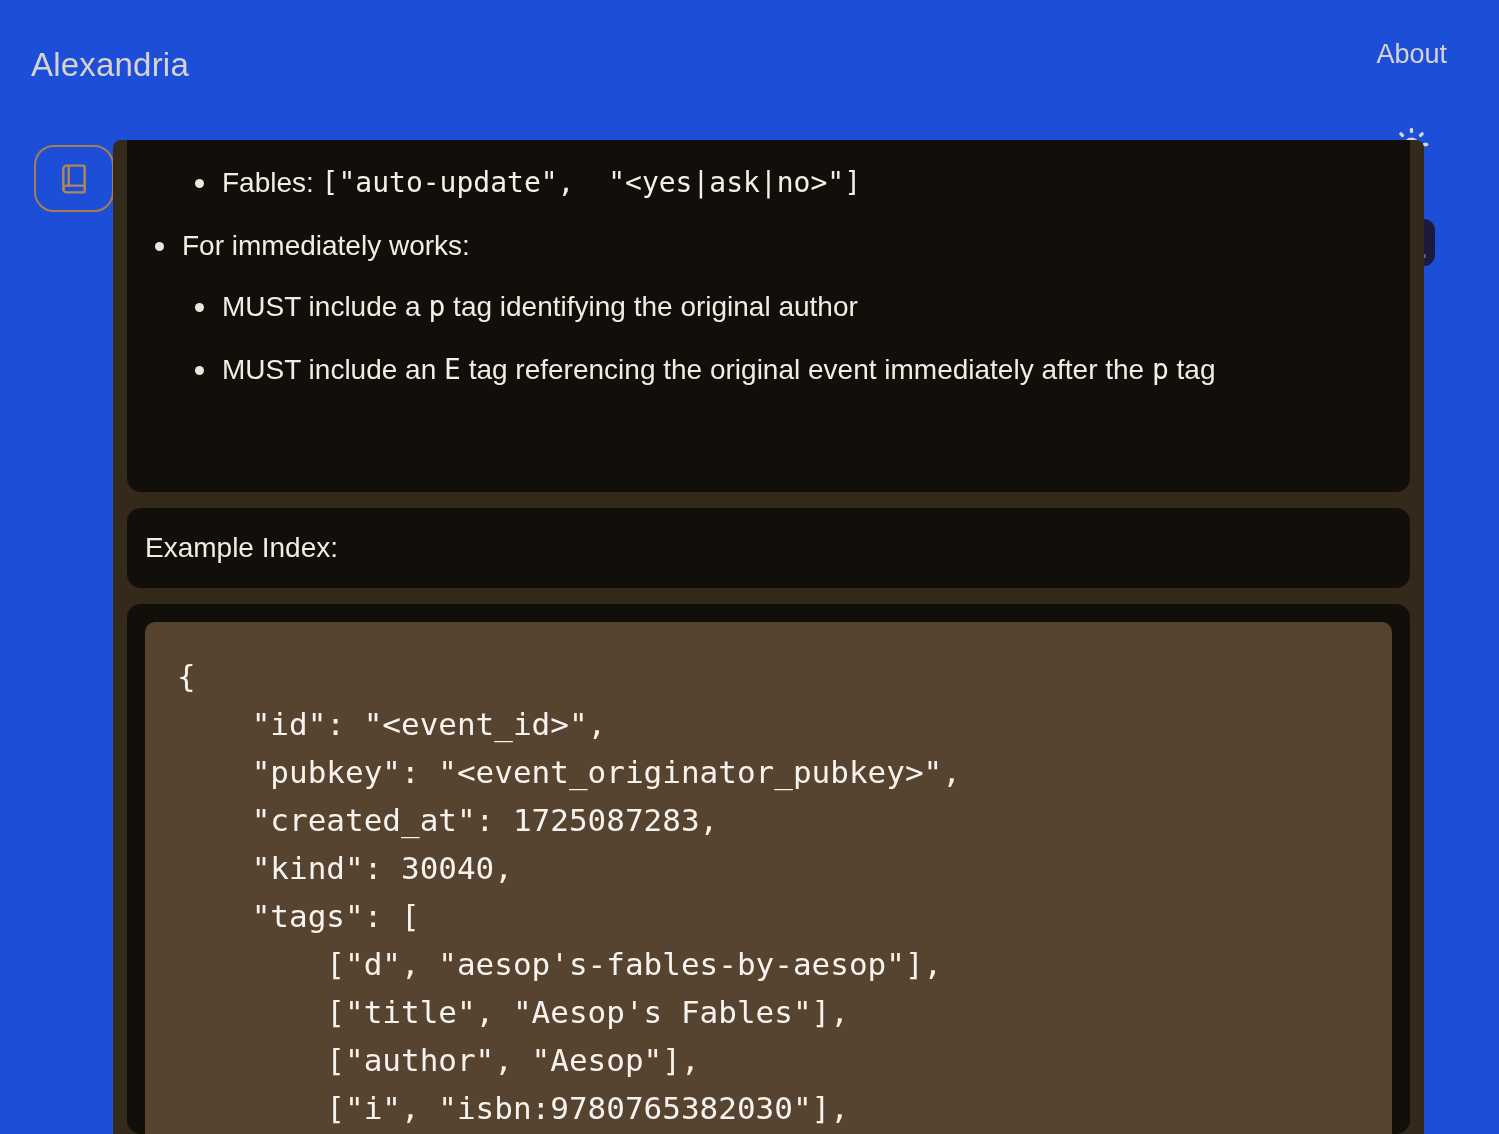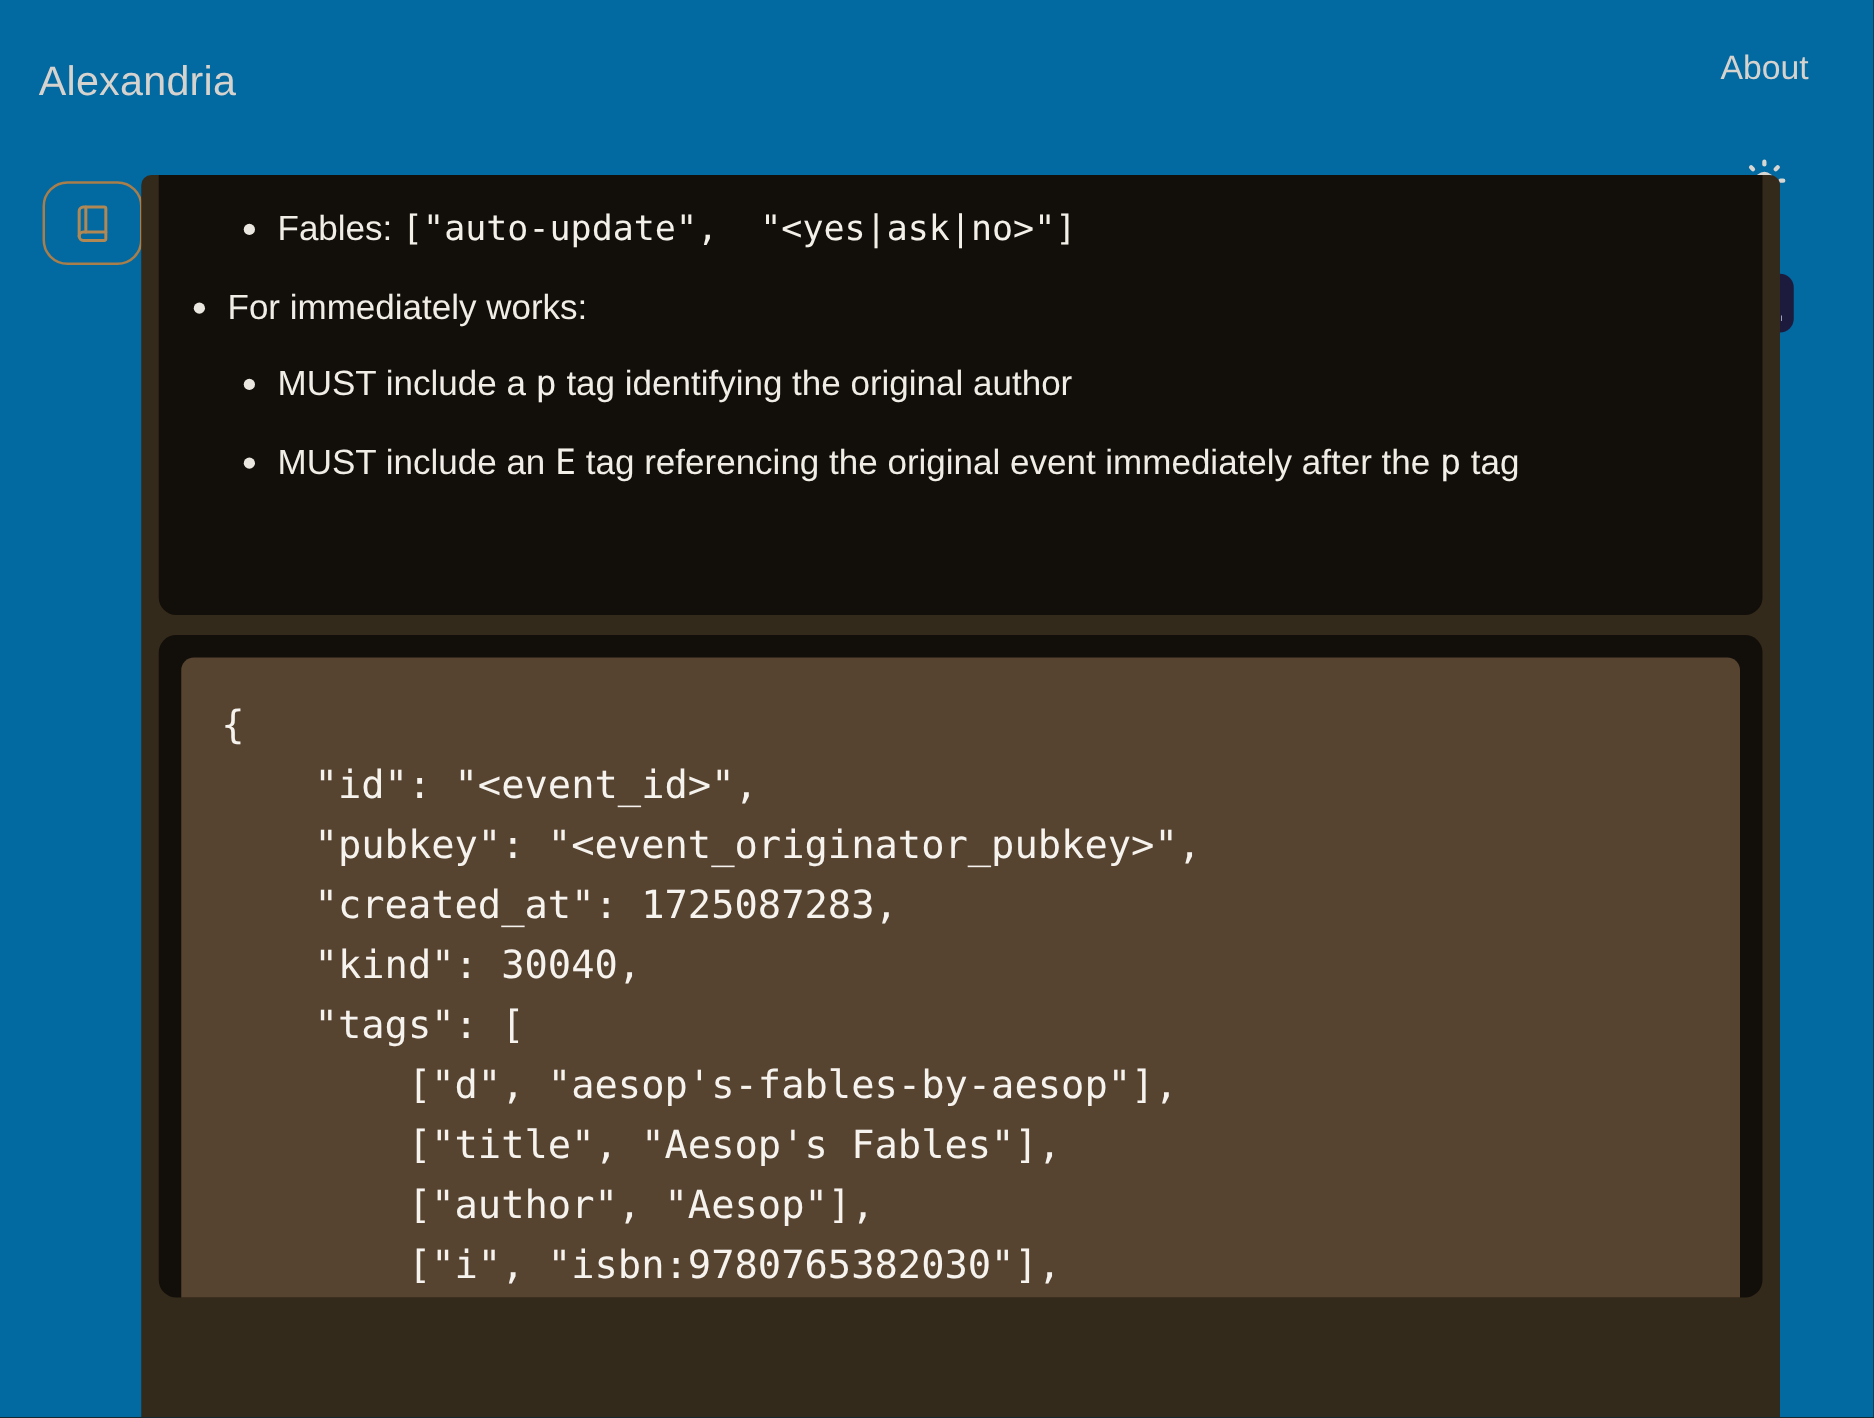--- a/index.html
+++ b/index.html
@@ -1,19 +1,19 @@
 <!DOCTYPE html>
 <html><head>
 <meta charset="utf-8">
 <style>
   * { margin:0; padding:0; box-sizing:border-box; }
   html,body { background:#13100a; }
   .app {
     position:relative; width:1499px; height:1134px; overflow:hidden;
-    background:#0369a1; font-family:"Liberation Sans", sans-serif;
+    background:#1d4ed8; font-family:"Liberation Sans", sans-serif;
     color:#f0ece6;
   }
 
   
   .header {
     position:absolute; top:0; left:0; width:1499px; height:130px;
     display:flex; align-items:center; padding:0 28px 0 31px;
   }
   .brand { font-size:33px; color:#d6d3cf; letter-spacing:.2px; cursor:pointer; }
   .nav { margin-left:auto; display:flex; align-items:center; gap:56px;flex-direction:column; }
@@ -144,19 +144,22 @@
         <li>
           <span>For immediately works:</span>
           <ul class="blist nested">
             <li><span>MUST include a </span><code class="inline-code">p</code><span> tag identifying the original author</span></li>
             <li><span>MUST include an </span><code class="inline-code">E</code><span> tag referencing the original event immediately after the </span><code class="inline-code">p</code><span> tag</span></li>
           </ul>
         </li>
       </ul>
     </section>
 
+    <section class="card card-label">
+      <span>Example Index:</span>
+    </section>
 
     <section class="card card-code">
       <pre class="codeblock"><div class="code-line">{</div><div class="code-line">    "id": "&lt;event_id&gt;",</div><div class="code-line">    "pubkey": "&lt;event_originator_pubkey&gt;",</div><div class="code-line">    "created_at": 1725087283,</div><div class="code-line">    "kind": 30040,</div><div class="code-line">    "tags": [</div><div class="code-line">        ["d", "aesop's-fables-by-aesop"],</div><div class="code-line">        ["title", "Aesop's Fables"],</div><div class="code-line">        ["author", "Aesop"],</div><div class="code-line">        ["i", "isbn:9780765382030"],</div></pre>
     </section>
 
   </div>
 </div>
 
 </body></html>

